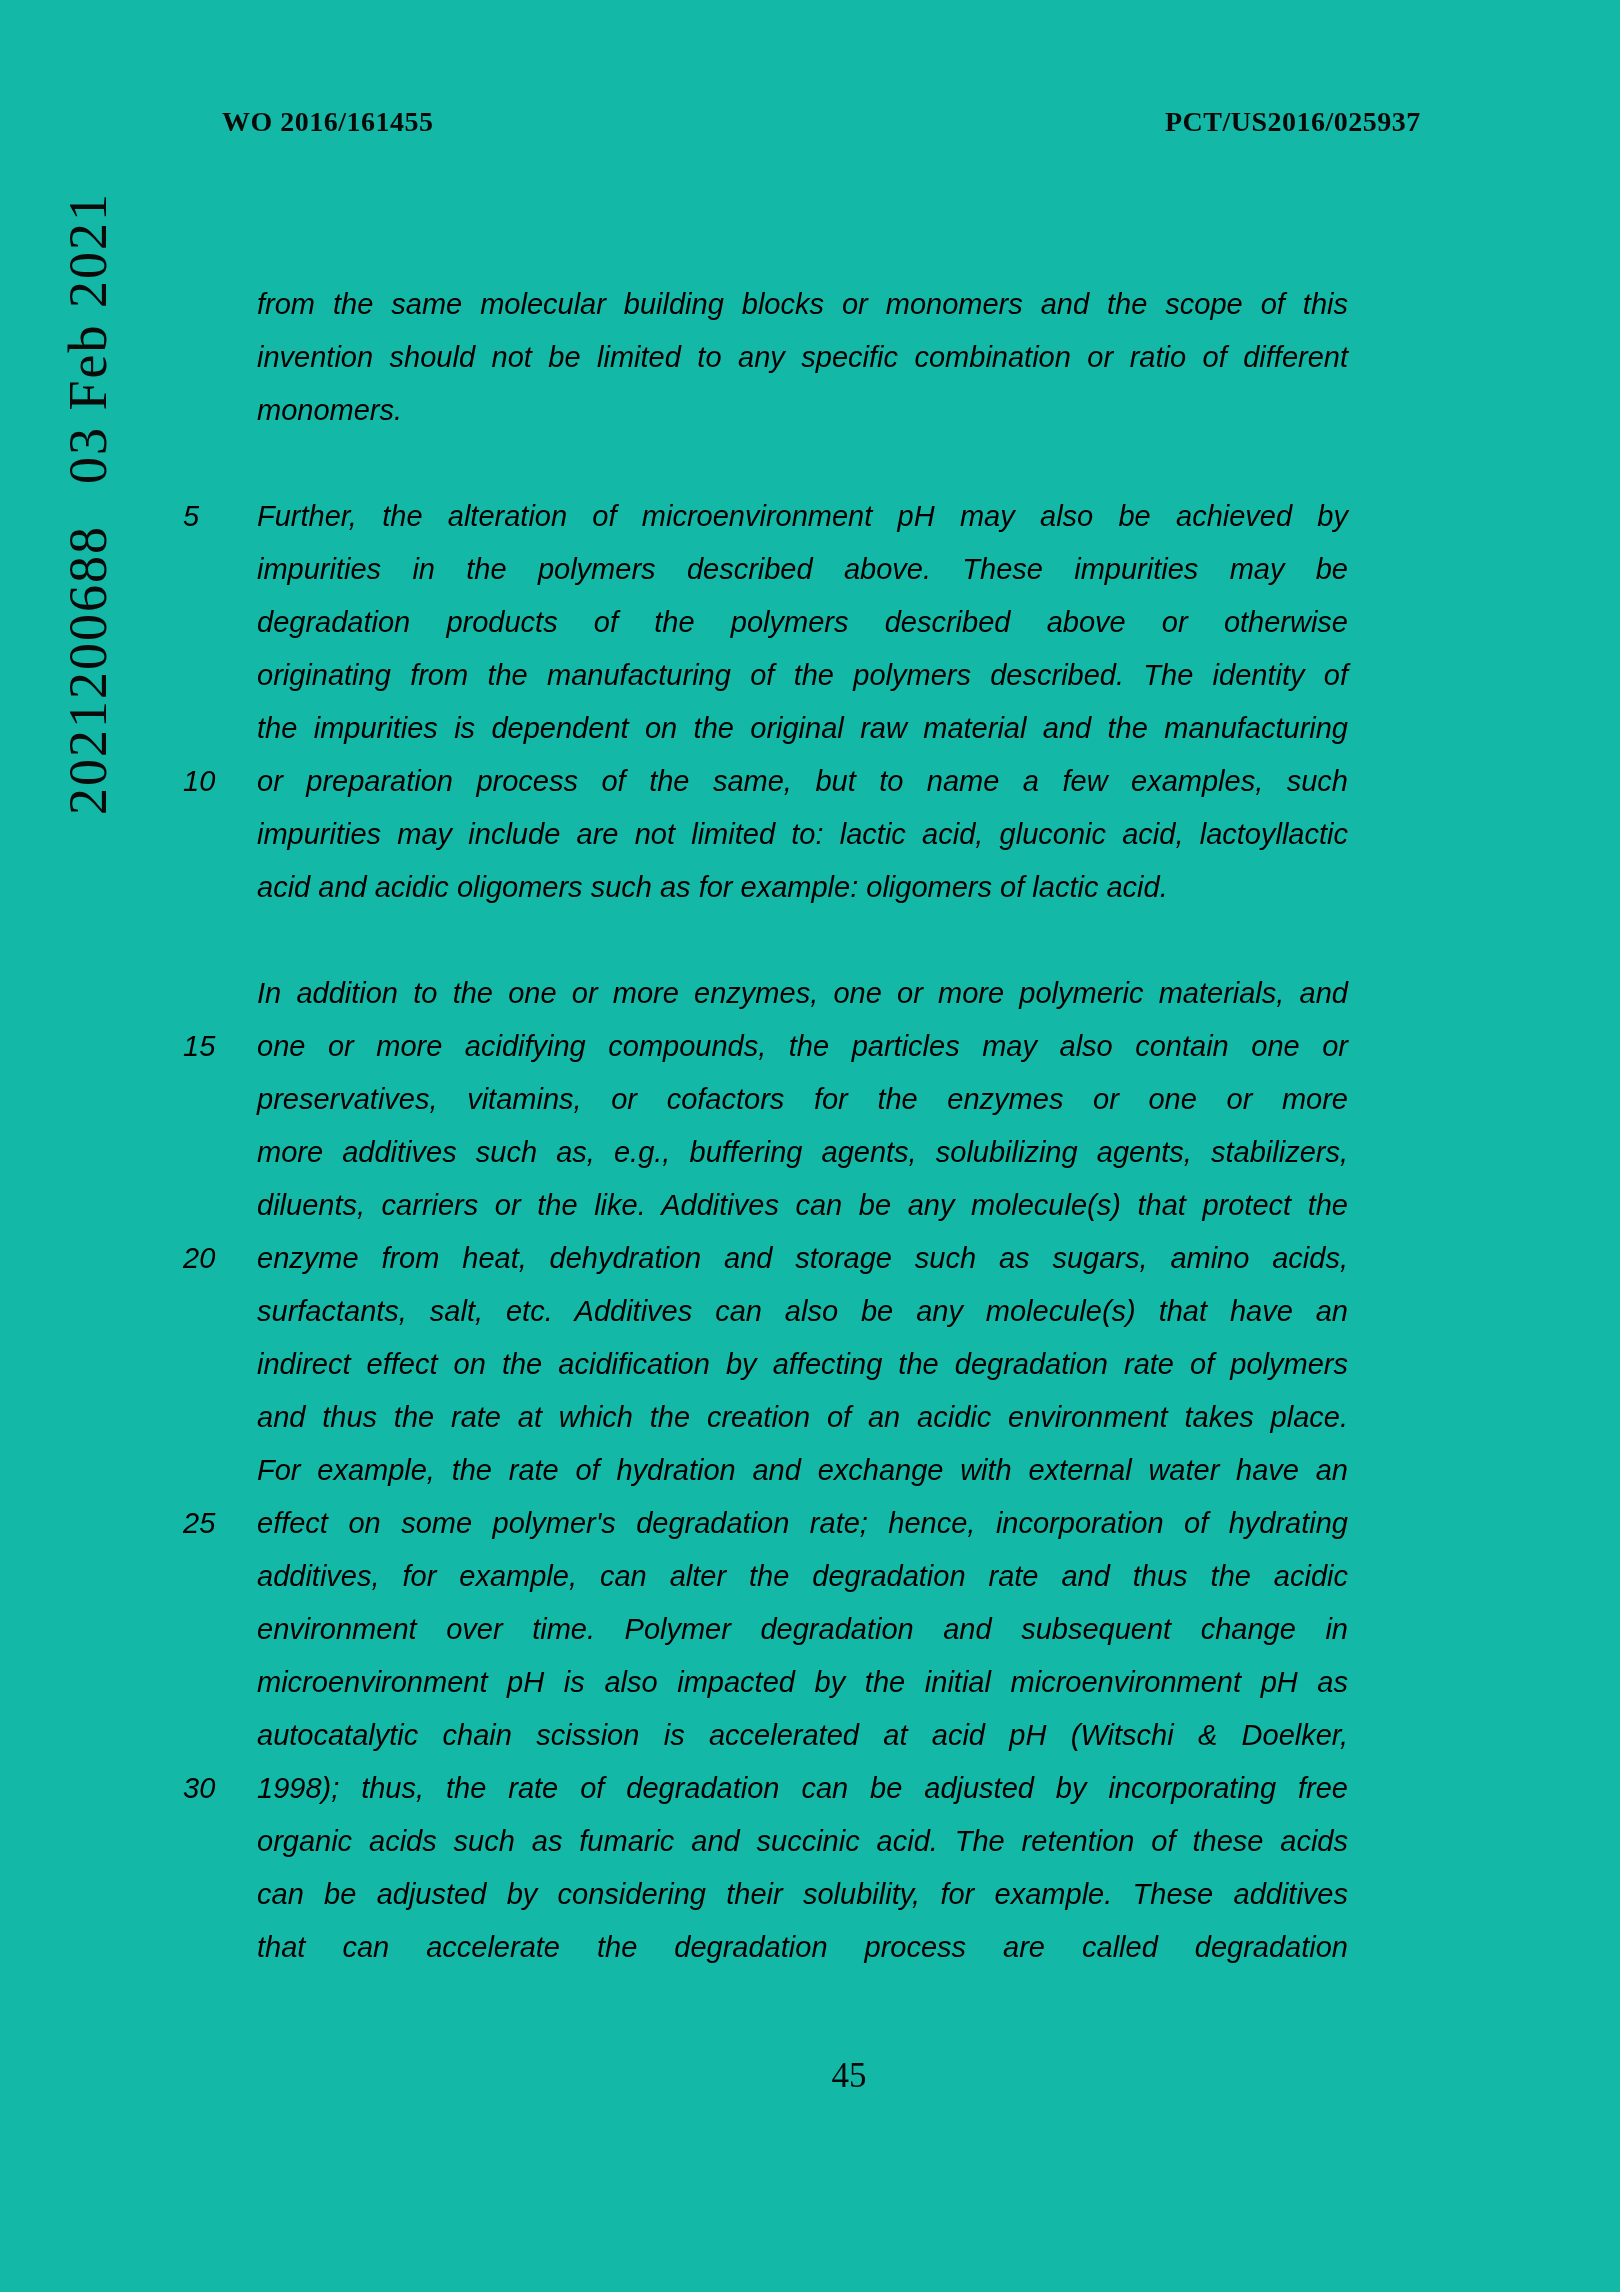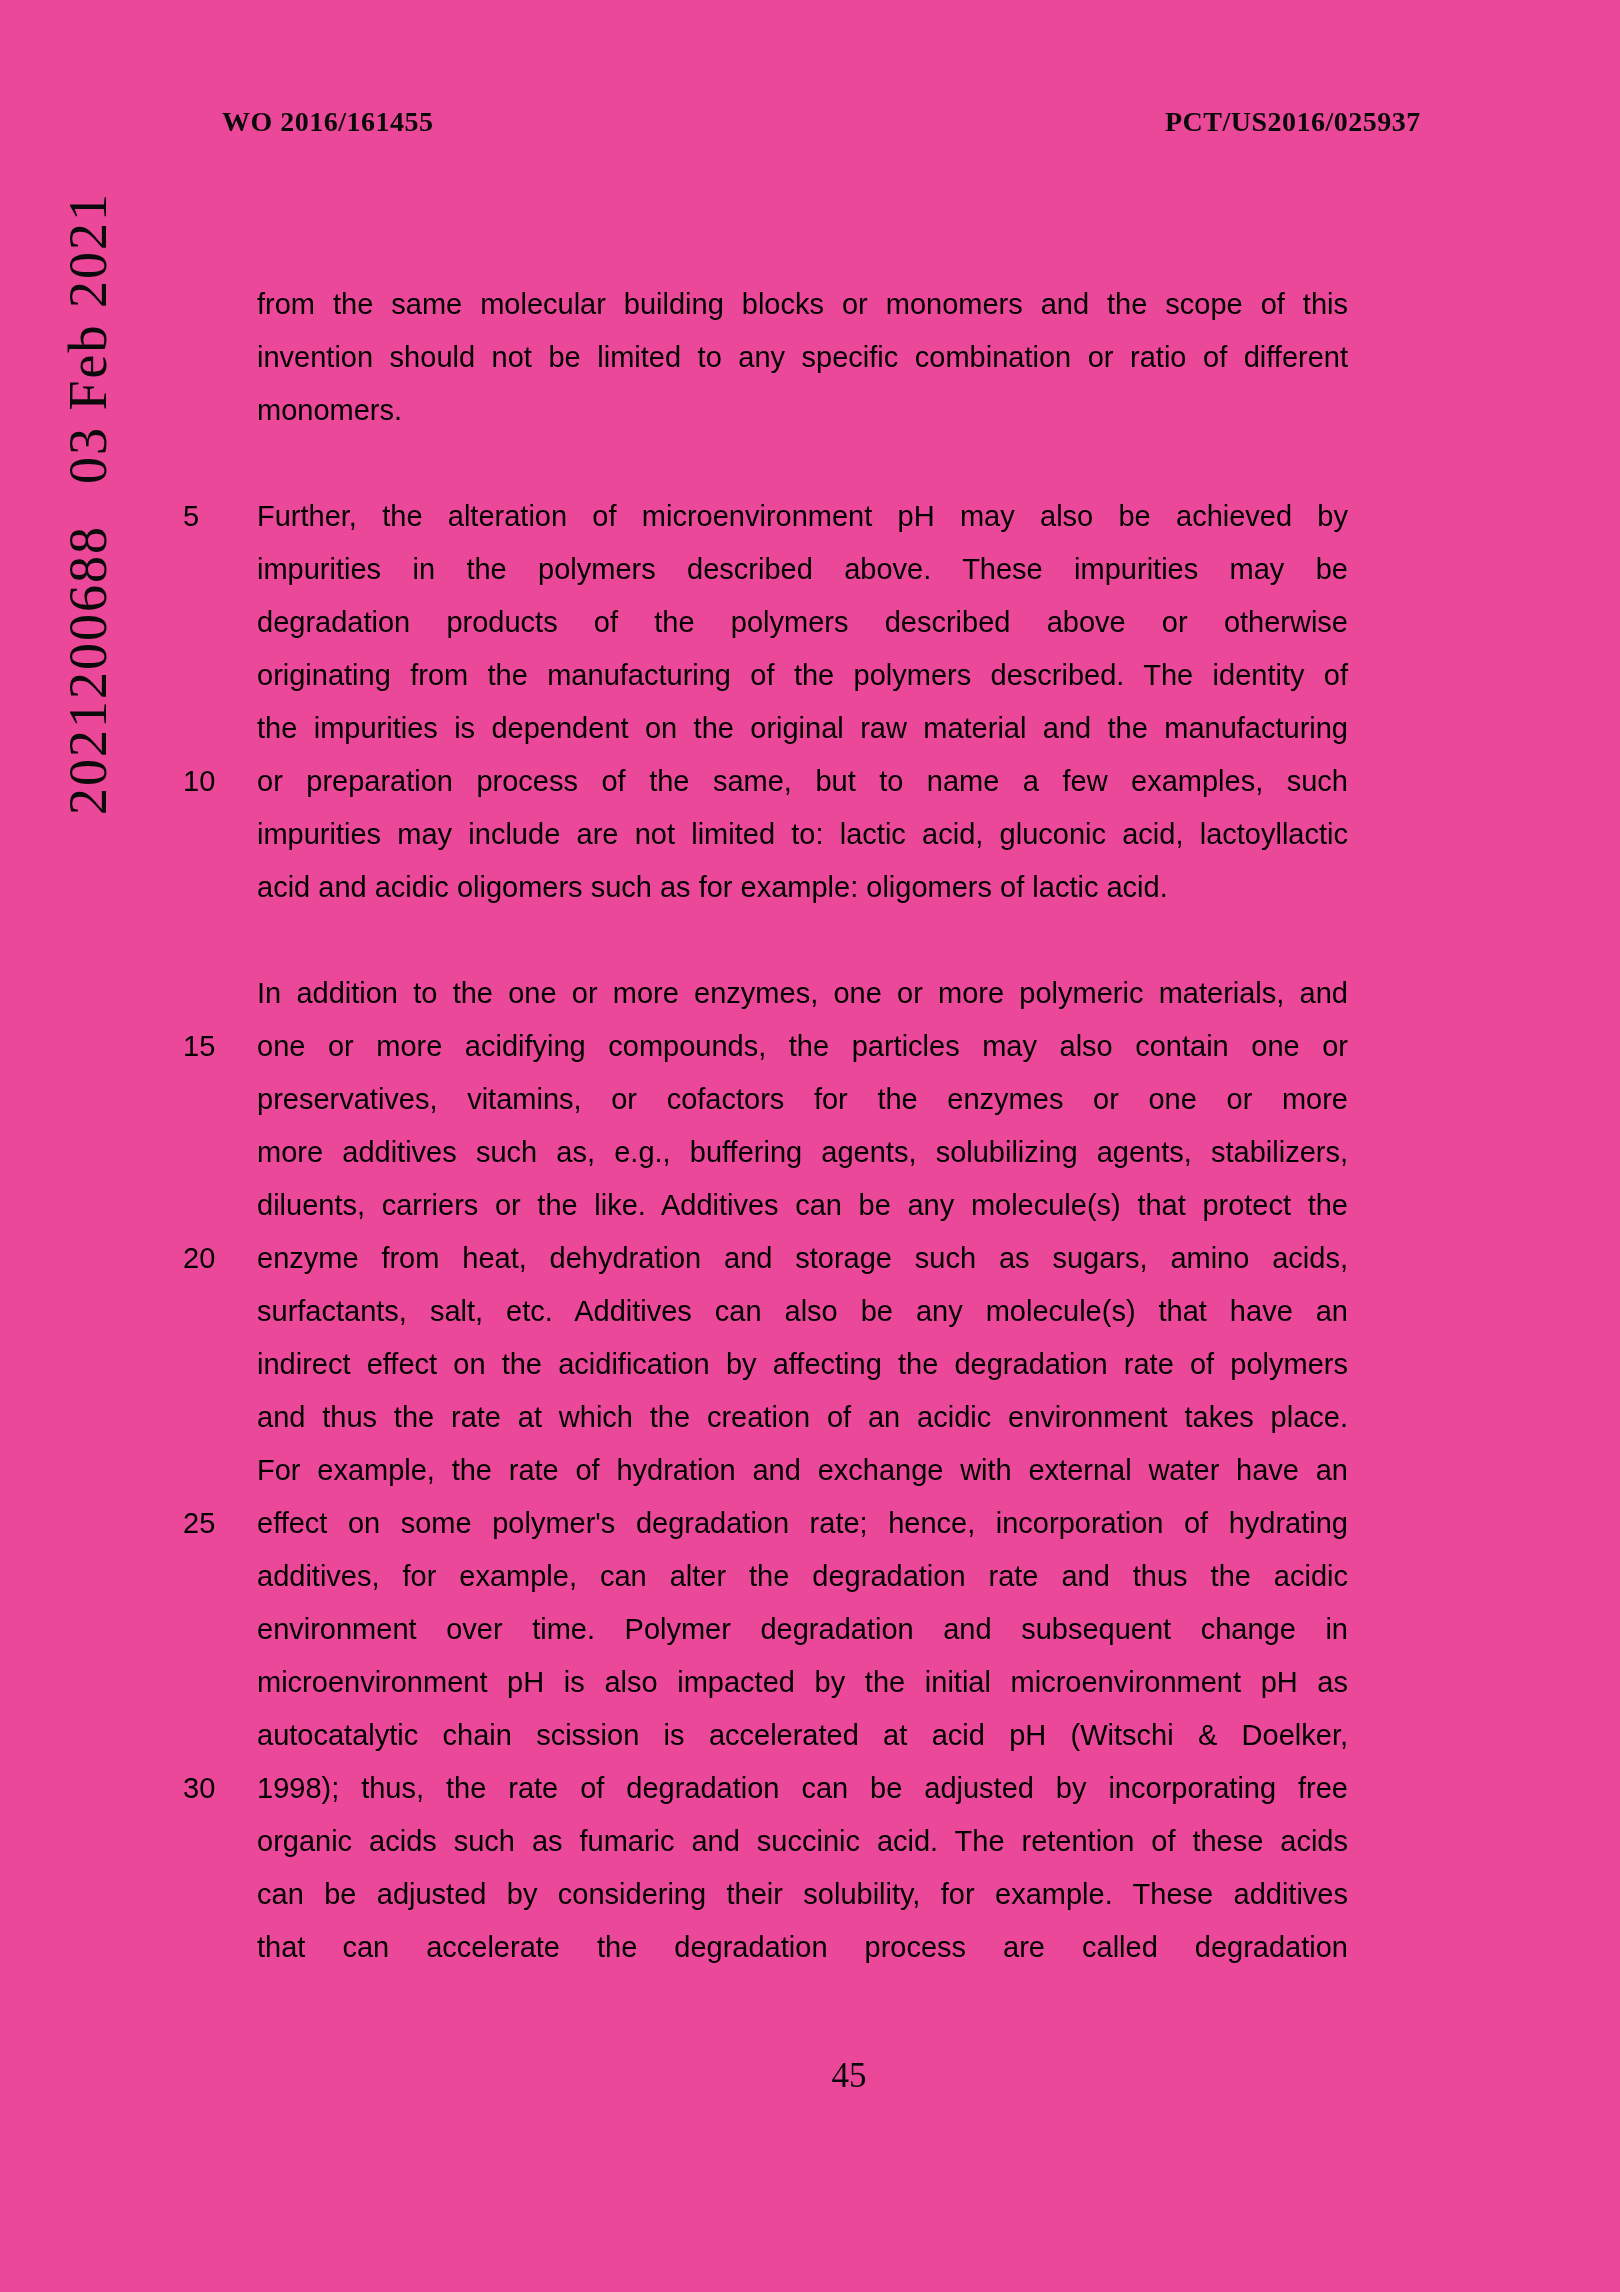--- a/index.html
+++ b/index.html
@@ -5,21 +5,21 @@
   html, body {
     margin: 0;
     padding: 0;
     background: #e8e8e8;
   }
   .page {
     position: relative;
     width: 1620px;
     height: 2293px;
     margin: 0 auto;
-    background: #ec4899;
+    background: #14b8a6;
     color: #0a0a0a;
     overflow: hidden;
     font-family: "Liberation Sans", sans-serif;
   }
   .header-left, .header-right {
     position: absolute;
     top: 106px;
     font-family: "Liberation Serif", serif;
     font-weight: bold;
     font-size: 28px;
@@ -44,20 +44,21 @@
   .sidebar-stamp .stamp-date { margin-left: 41px; }
 
   .doc-body {
     position: absolute;
     left: 257px;
     top: 278px;
     width: 1091px;
     font-size: 29px;
     line-height: 53px;
     color: #000;
+    font-style: italic;
   }
   .para { margin: 0 0 53px 0; }
   .line {
     position: relative;
     height: 53px;
     text-align: justify;
     text-align-last: justify;
   }
   .line.last {
     text-align: left;

